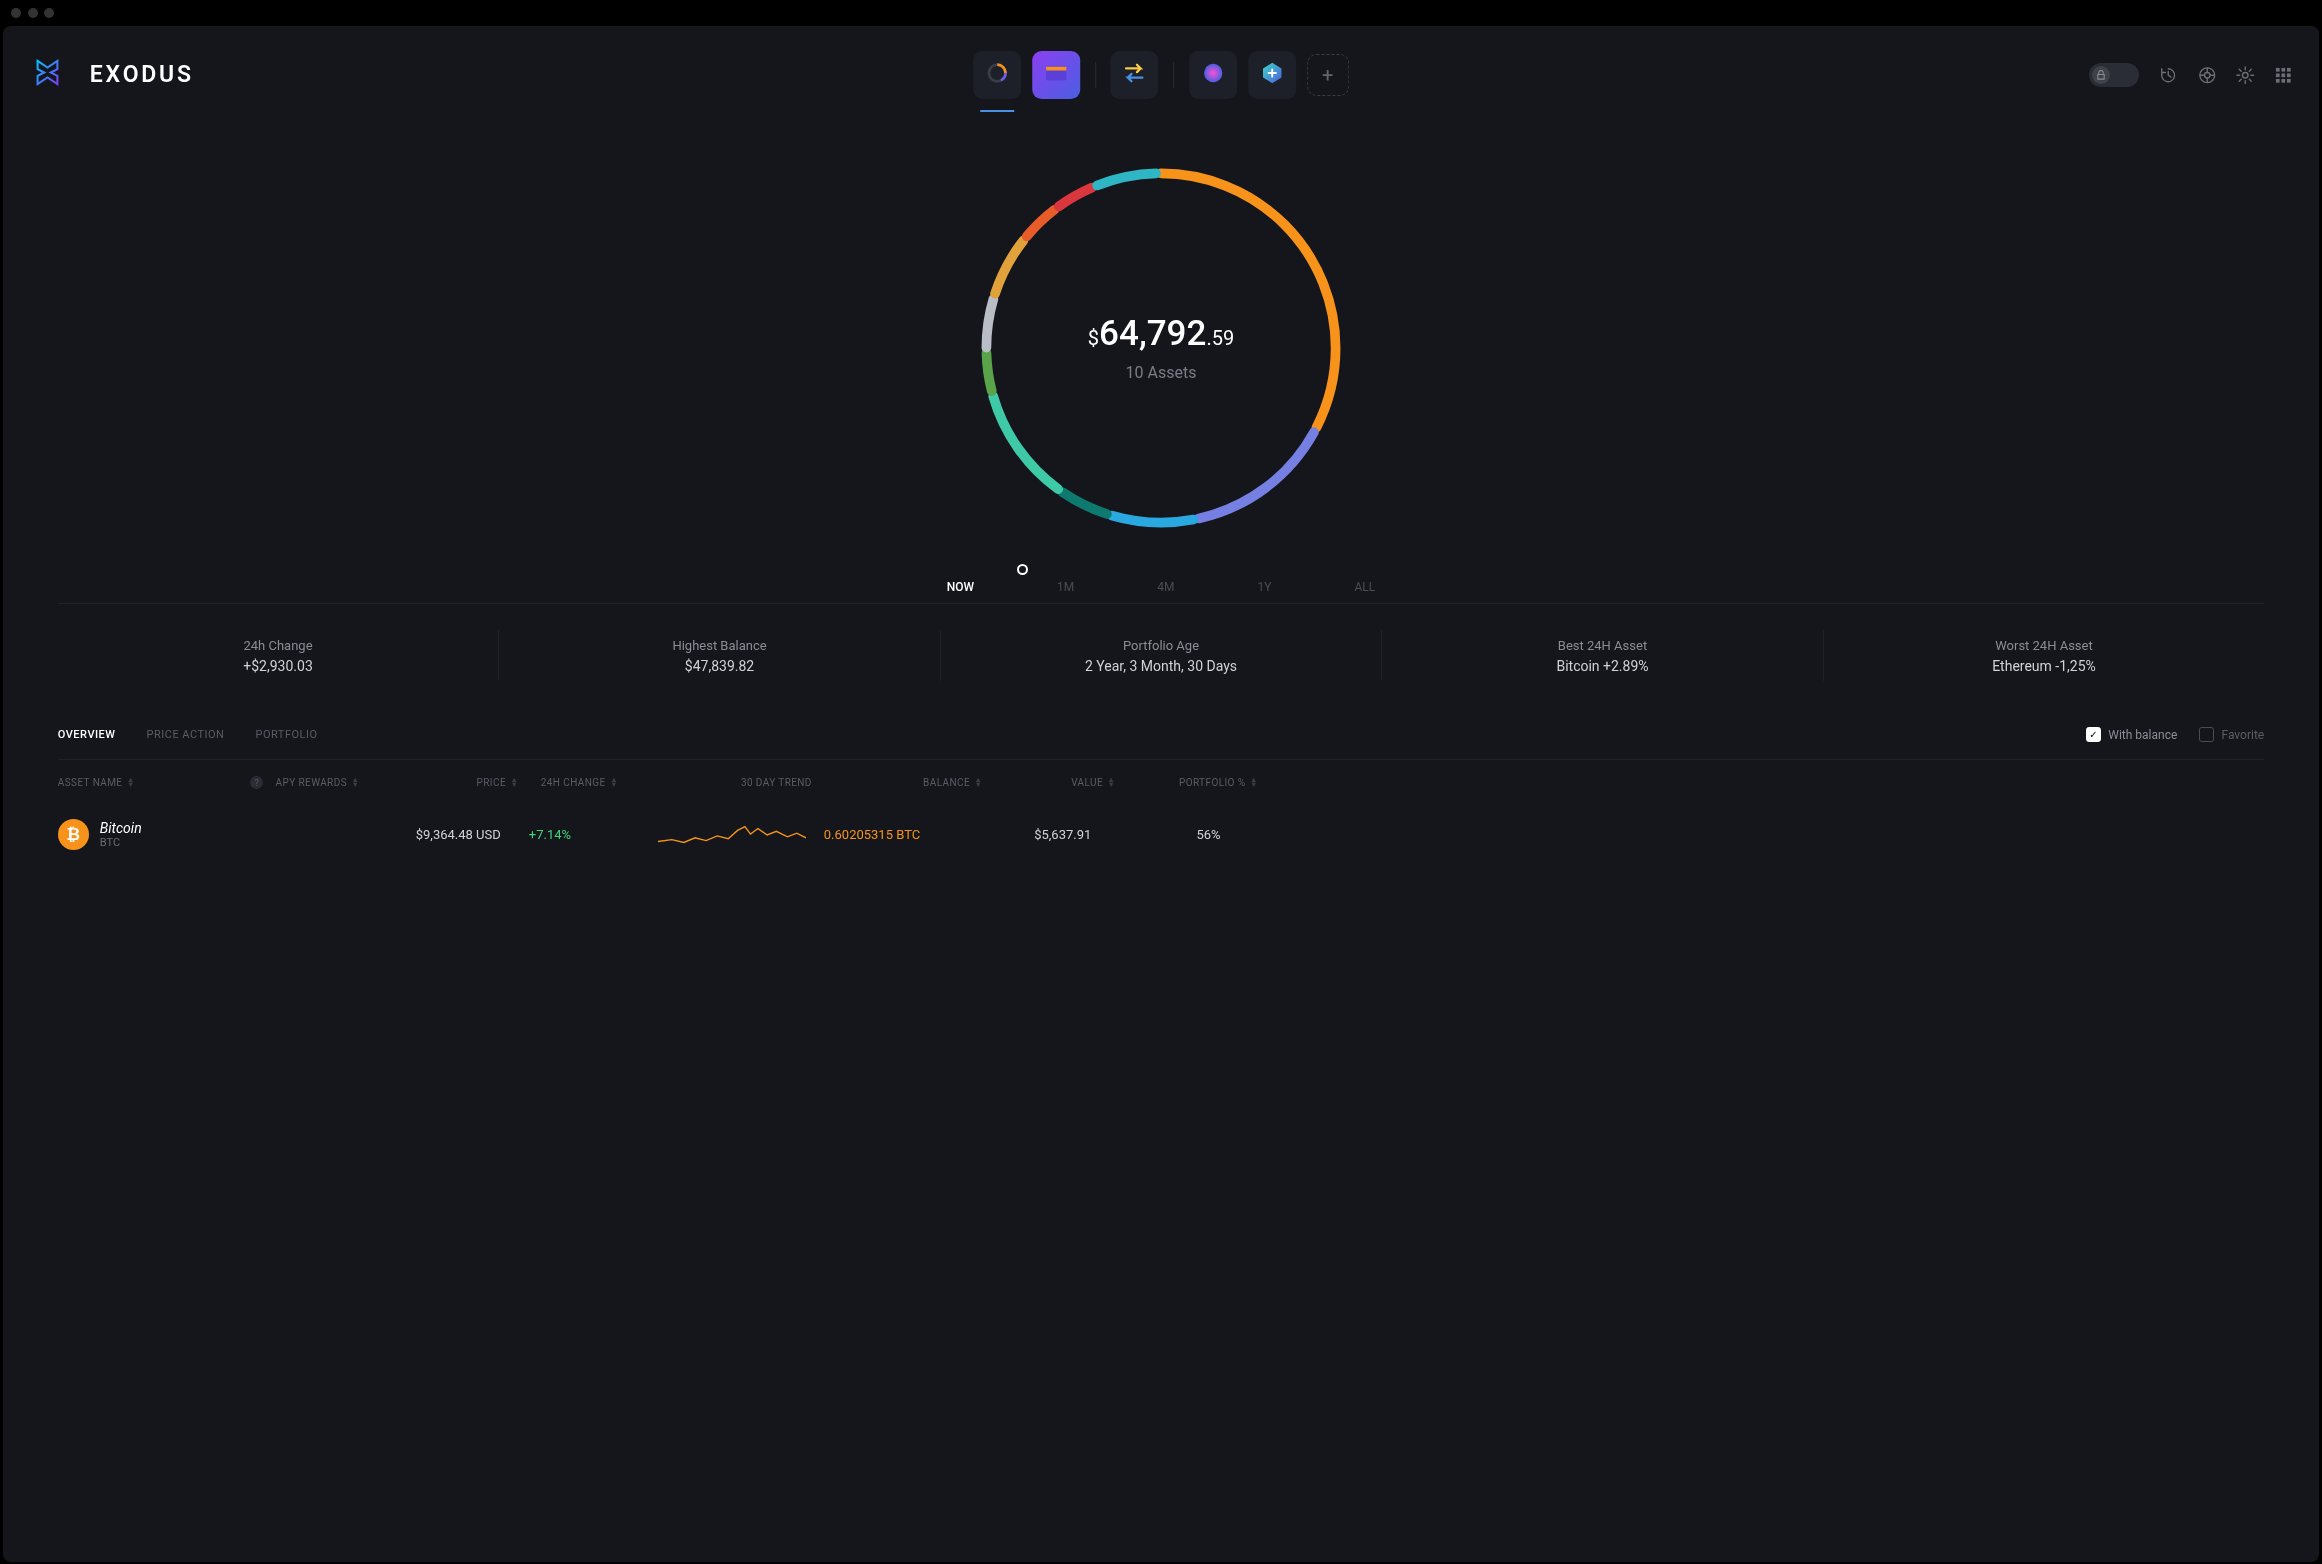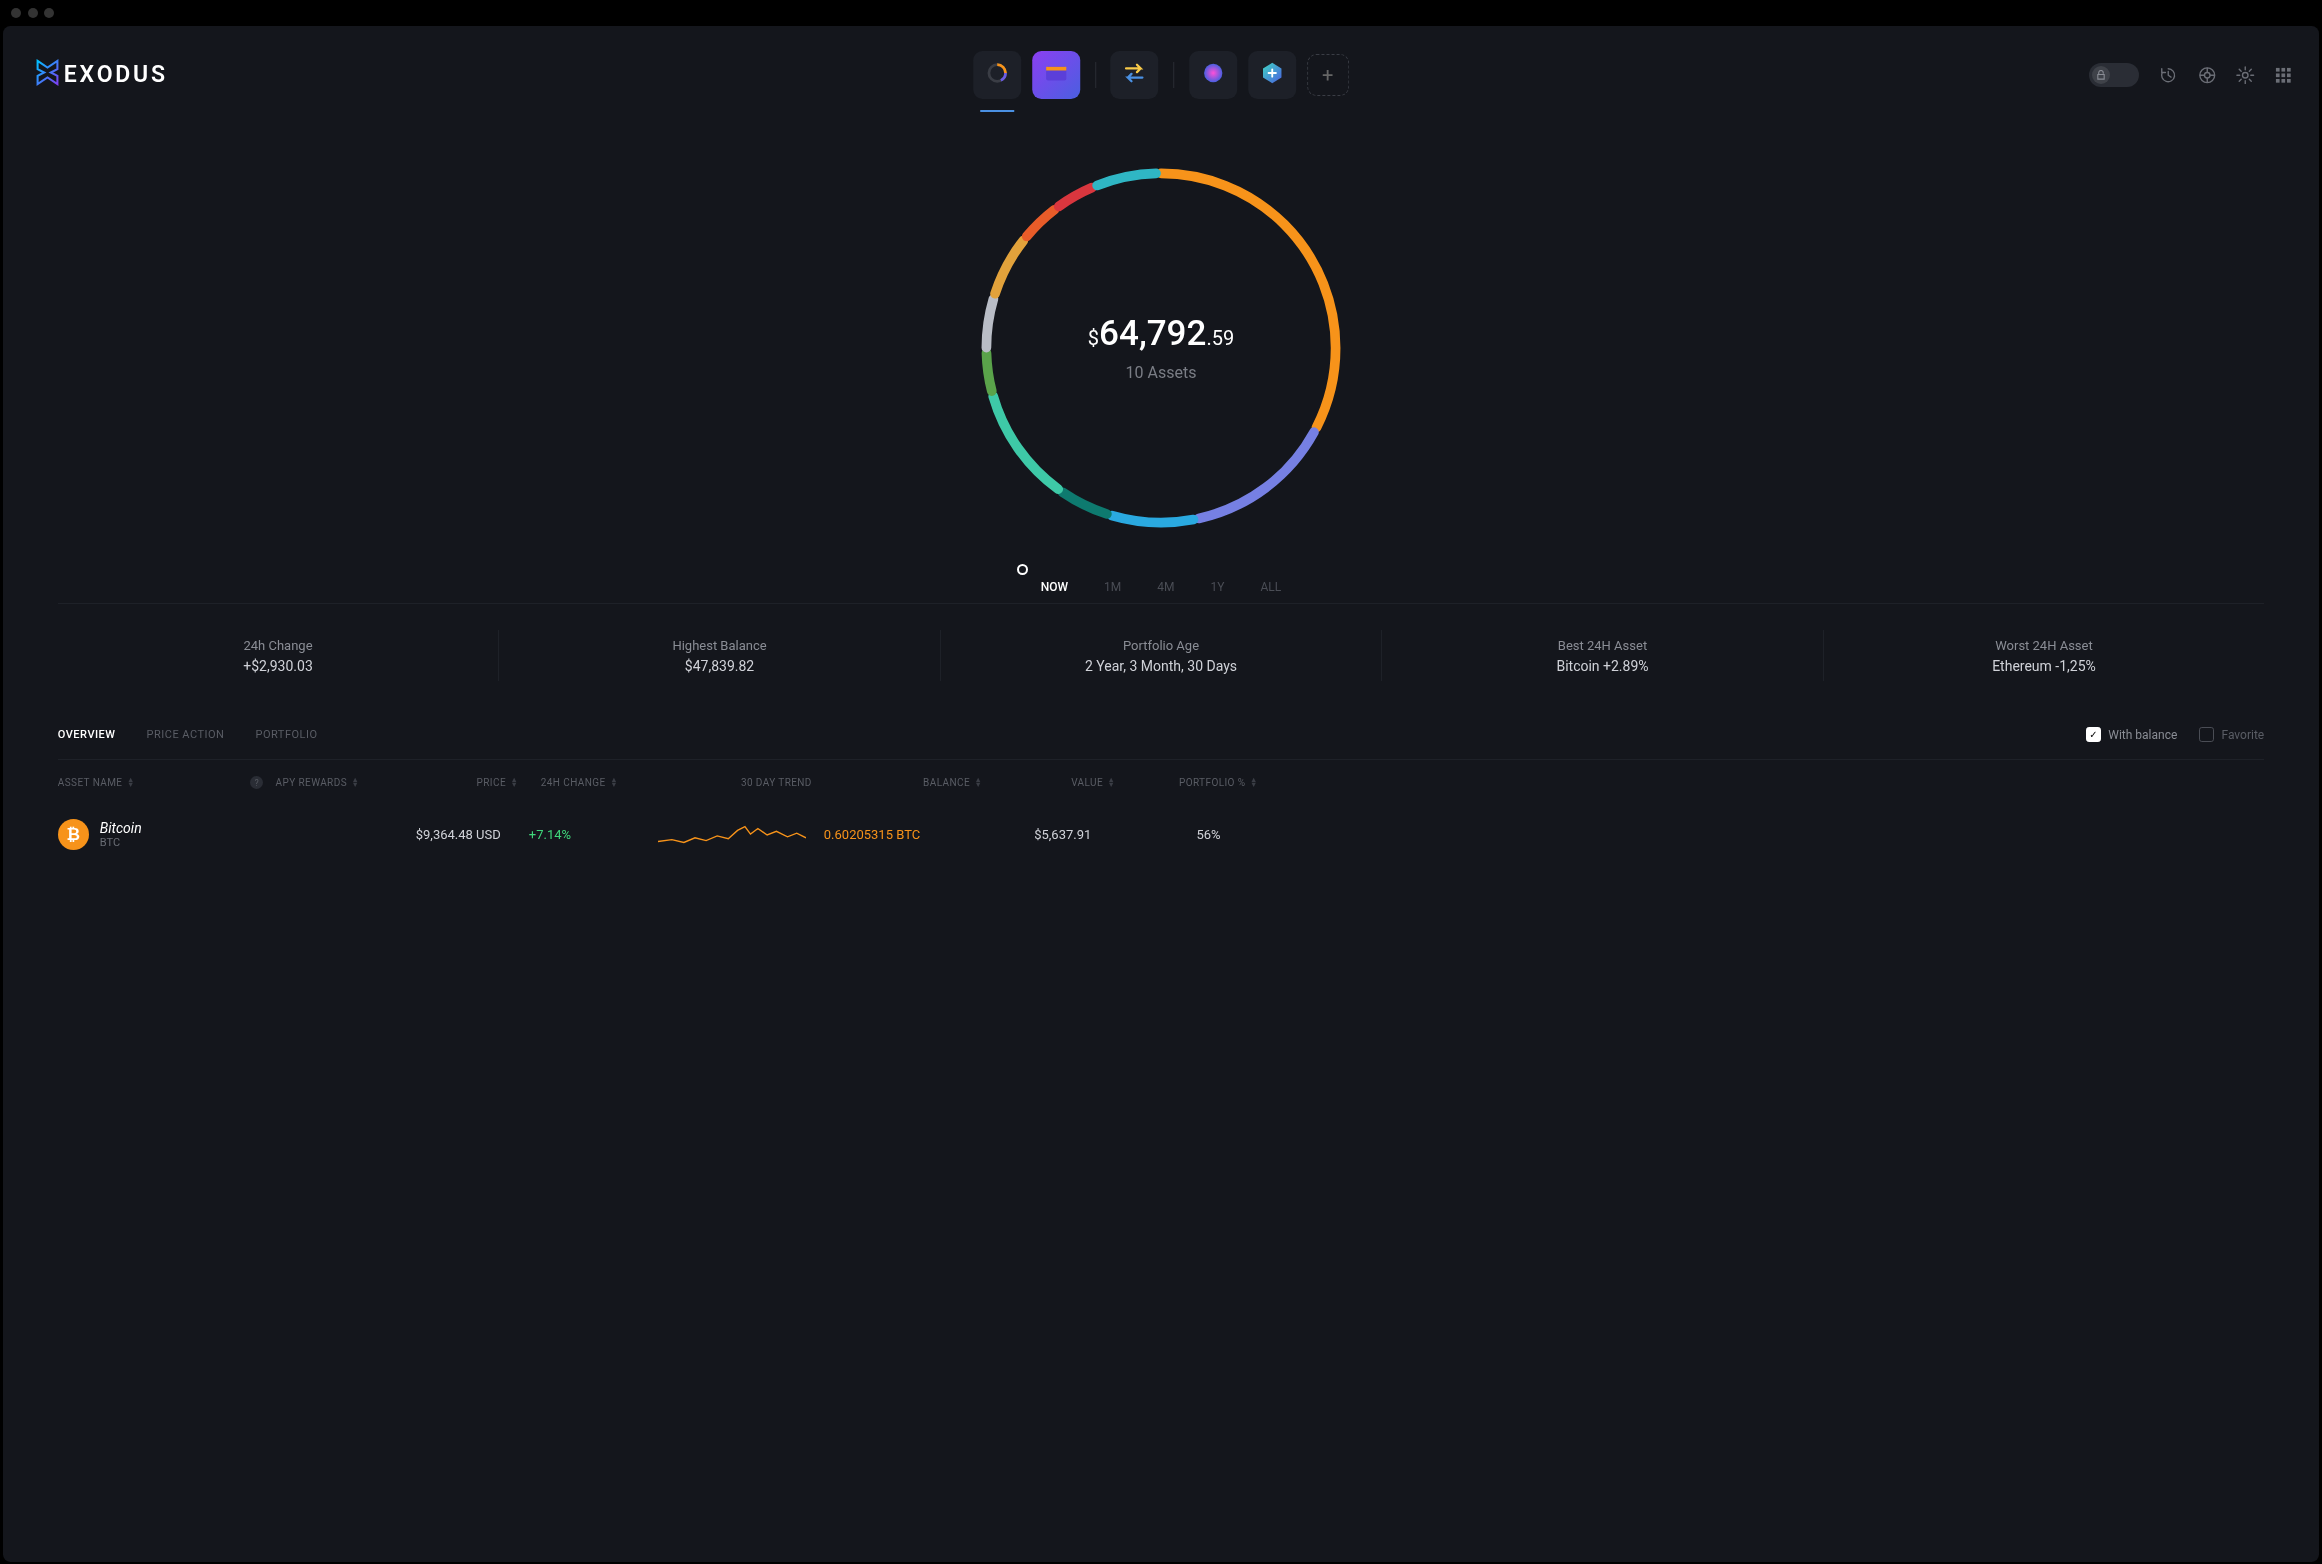--- a/index.html
+++ b/index.html
@@ -1,21 +1,21 @@
 <!DOCTYPE html>
 <html style="font-size:14.8px"><head>
 <meta charset="utf-8">
 <style>
 * { box-sizing: border-box; margin: 0; padding: 0; }
 body { background: #000; font-family: -apple-system, BlinkMacSystemFont, "Segoe UI", Roboto, sans-serif; color: #fff; overflow-x: hidden; }
 .titlebar { height: 26px; background: #000; display: flex; align-items: center; padding-left: 11px; gap: 6.5px; }
 .traffic-dot { width: 10px; height: 10px; border-radius: 50%; background: #333; }
 .app { background: #14161c; border-radius: 7.4px; margin: 0 2.8px; min-height: calc(100vh - 28px); }
 .header { display: flex; align-items: center; justify-content: space-between; padding: 16.6px 28px 0 28px; height: 81px; position: relative; }
-.logo { display: flex; align-items: center; gap: 0; }
+.logo { display: flex; align-items: center; gap: 26px; }
 .logo-icon svg { width: 33px; height: 33px; }
 .logo-text { font-size: 23px; font-weight: 600; letter-spacing: 2.8px; color: #fff; }
 .nav { position: absolute; left: 50%; transform: translateX(-50%); display: flex; align-items: center; gap: 11px; }
 .nav-btn { width: 48px; height: 48px; border-radius: 9.2px; display: flex; align-items: center; justify-content: center; cursor: pointer; position: relative; }
 .nav-btn.active::after { content: ""; position: absolute; bottom: -13px; left: 7.4px; right: 7.4px; height: 1.8px; background: #4a90e2; }
 .nav-sep { width: 0.9px; height: 26px; background: #2a2d35; margin: 0 3.7px; }
 .nav-add { width: 42px; height: 42px; border: 0.9px dashed #3a3d45; border-radius: 9.2px; display: flex; align-items: center; justify-content: center; cursor: pointer; color: #666; font-size: 20px; }
 .header-right { display: flex; align-items: center; gap: 20px; }
 .lock-toggle { width: 50px; height: 24px; background: #2a2d35; border-radius: 13px; display: flex; align-items: center; padding: 2.8px; cursor: pointer; }
 .lock-thumb { width: 18.5px; height: 18.5px; border-radius: 50%; background: #3f4249; display: flex; align-items: center; justify-content: center; }
@@ -26,21 +26,21 @@
 .donut svg { width: 100%; height: 100%; transform: rotate(-90deg); }
 .donut-center { position: absolute; inset: 0; display: flex; flex-direction: column; justify-content: center; align-items: center; }
 .balance { display: flex; align-items: baseline; }
 .balance .cur { font-size: 20px; color: #fff; }
 .balance .whole { font-size: 35px; font-weight: 500; color: #fff; }
 .balance .dec { font-size: 20px; color: #fff; }
 .assets-count { font-size: 16px; color: #7a7d85; margin-top: 9.2px; }
 .timeline { margin-top: 22px; border-bottom: 0.9px solid #1e2128; padding-bottom: 0; }
 .timeline-dot-row { display: flex; justify-content: center; margin-bottom: 5.5px; }
 .timeline-dot { width: 11px; height: 11px; border-radius: 50%; border: 2.3px solid #fff; background: #14161c; margin-left: -277px; }
-.time-labels { display: flex; justify-content: center; gap: 36px; font-size: 12px; color: #4a4d55; padding-bottom: 9.2px; }
+.time-labels { display: flex; justify-content: center; gap: 83px; font-size: 12px; color: #4a4d55; padding-bottom: 9.2px; }
 .time-labels span { cursor: pointer; }
 .time-labels span.active { color: #fff; font-weight: 500; }
 .stats { display: flex; margin-top: 26px; }
 .stat { flex: 1; text-align: center; border-right: 0.9px solid #1e2128; padding: 7.4px 0; }
 .stat:last-child { border-right: none; }
 .stat-label { font-size: 13px; color: #8a8d95; margin-bottom: 5.5px; }
 .stat-value { font-size: 14px; color: #d0d2d8; }
 .table-section { margin-top: 46px; }
 .table-tabs { display: flex; align-items: center; justify-content: space-between; padding: 0 0 16.6px 0; border-bottom: 0.9px solid #1e2128; }
 .table-tabs-left { display: flex; gap: 31px; font-size: 11px; letter-spacing: 0.5px; }

